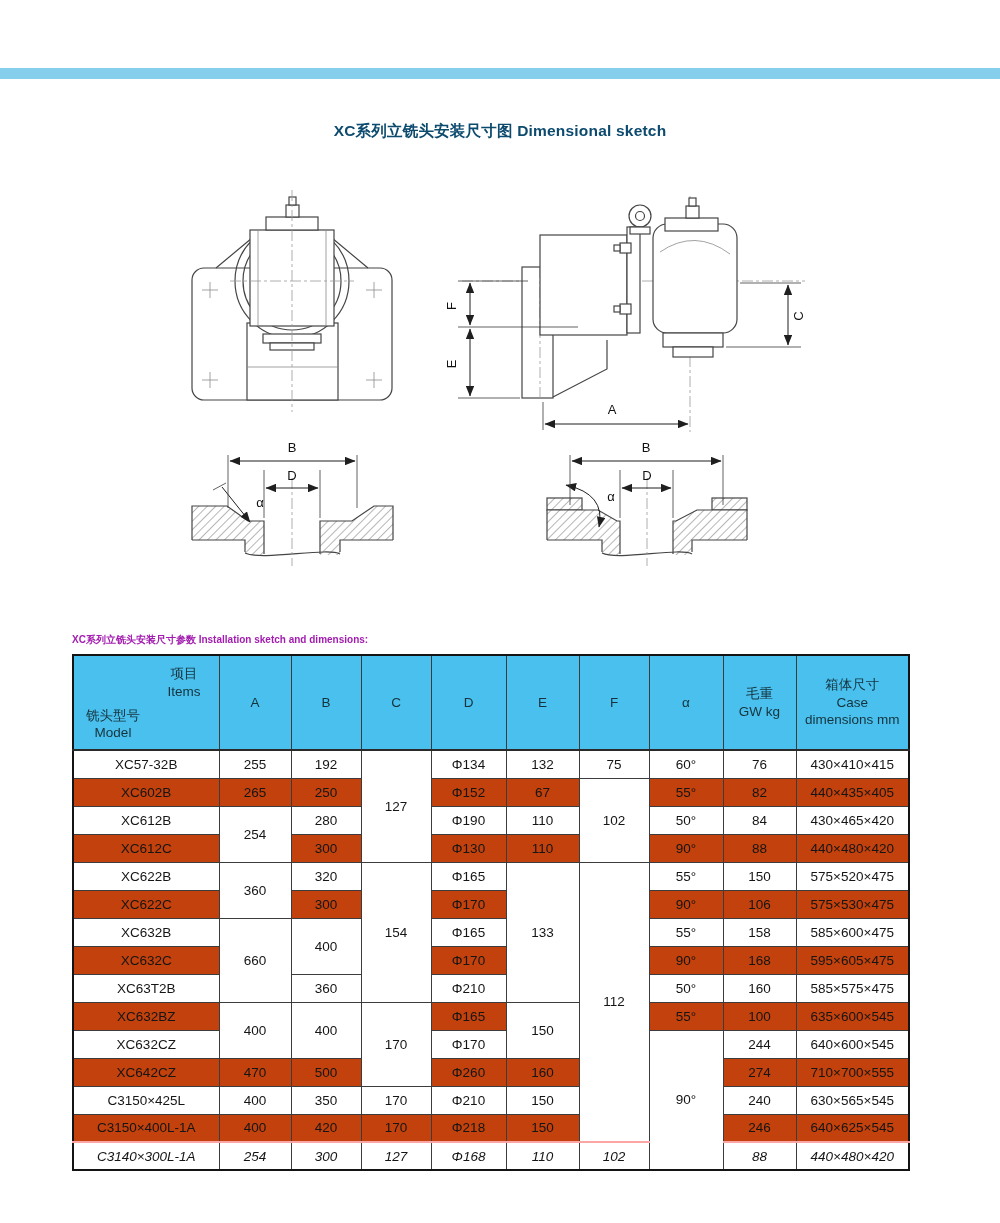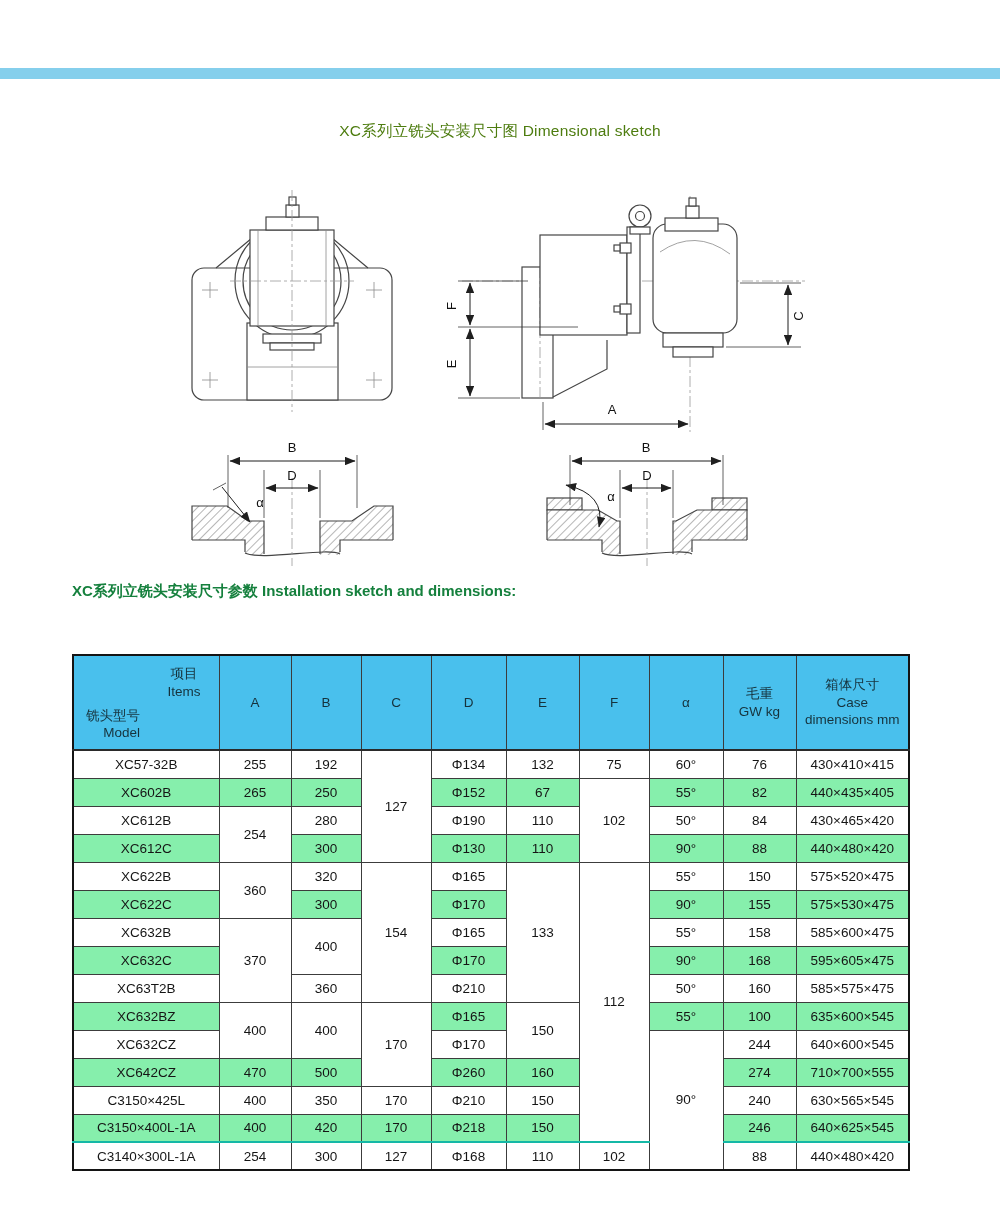--- a/index.html
+++ b/index.html
@@ -3,44 +3,44 @@
 <meta charset="utf-8">
 <style>
   * { margin:0; padding:0; box-sizing:border-box; }
   html,body { background:#fff; }
   body { font-family:"Liberation Sans","DejaVu Sans",sans-serif; }
   .page { position:relative; width:1000px; height:1223px; background:#ffffff; overflow:hidden; }
 
   .top-bar { position:absolute; left:0; top:68px; width:1000px; height:11px; background:#85cfec; }
 
   .page-title { position:absolute; left:0; top:121px; width:1000px; text-align:center;
-    font-size:15.5px; font-weight:normal; color:#4d7c0f; letter-spacing:0.2px; }
+    font-size:15.5px; font-weight:bold; color:#0c4a6e; letter-spacing:0.2px; }
 
   .drawings { position:absolute; left:140px; top:180px; width:810px; height:430px; }
 
-  .table-heading { position:absolute; left:72px; top:582px; font-size:15px; color:#15803d; font-weight:bold; }
+  .table-heading { position:absolute; left:72px; top:633px; font-size:10px; color:#a21caf; font-weight:bold; }
 
   table.dim { position:absolute; left:72px; top:637px; width:836px;
     border-collapse:collapse; table-layout:fixed; font-size:13.5px; color:#151515; }
   table.dim th, table.dim td { border:1px solid #3c3c3c; text-align:center; vertical-align:middle;
     padding:0 2px; background:#ffffff; overflow:hidden; }
   table.dim { border:2px solid #141414;margin-top:17px; }
   table.dim thead tr { height:95px; }
   table.dim tbody tr { height:28px; }
   table.dim th { background:#49c0ed; color:#16323c; font-weight:normal; font-size:13.5px;
     border-bottom:2px solid #2a2a2a; line-height:1.3; }
-  table.dim td.shaded { background:#86efac; }
+  table.dim td.shaded { background:#c2410c; }
   table.dim td.merged { background:#ffffff; }
-  table.dim tr.heavy-top td { border-top:2px solid #14b8a6; }
+  table.dim tr.heavy-top td { border-top:2px solid #fca5a5;font-style:italic; }
   th.corner { position:relative; padding:0;
     background-image:linear-gradient(to bottom right,
       rgba(0,0,0,0) calc(50% - 0.8px), #2e2e2e calc(50% - 0.8px),
       #2e2e2e calc(50% + 0.8px), rgba(0,0,0,0) calc(50% + 0.8px)); }
   .c-top { position:absolute; top:9px; right:18px; text-align:center; line-height:1.3; }
-  .c-bot { position:absolute; bottom:7px; left:12px; text-align:right; line-height:1.3; }
+  .c-bot { position:absolute; bottom:7px; left:12px; text-align:center; line-height:1.3; }
 
   
   .ol  { fill:#ffffff; stroke:#454545; stroke-width:1.2; }
   .ln  { fill:none; stroke:#454545; stroke-width:1.2; }
   .thin{ fill:none; stroke:#8a8a8a; stroke-width:0.8; }
   .cl  { fill:none; stroke:#9a9a9a; stroke-width:0.8; stroke-dasharray:11 3 3 3; }
   .dim { fill:none; stroke:#1f1f1f; stroke-width:1; }
   .ext { fill:none; stroke:#3a3a3a; stroke-width:0.8; }
   .hat { fill:url(#hatch); stroke:none; }
   text.dl { font-family:"Liberation Sans","DejaVu Sans",sans-serif; font-size:13px; fill:#111; }
@@ -265,26 +265,26 @@
           <td rowspan="10" class="merged">112</td>
           <td>55°</td>
           <td>150</td>
           <td>575×520×475</td>
         </tr>
         <tr>
           <td class="shaded">XC622C</td>
           <td class="shaded">300</td>
           <td class="shaded">Φ170</td>
           <td class="shaded">90°</td>
-          <td class="shaded">155</td>
+          <td class="shaded">106</td>
           <td class="shaded">575×530×475</td>
         </tr>
         <tr>
           <td>XC632B</td>
-          <td rowspan="3" class="merged">370</td>
+          <td rowspan="3" class="merged">660</td>
           <td rowspan="2" class="merged">400</td>
           <td>Φ165</td>
           <td>55°</td>
           <td>158</td>
           <td>585×600×475</td>
         </tr>
         <tr>
           <td class="shaded">XC632C</td>
           <td class="shaded">Φ170</td>
           <td class="shaded">90°</td>

